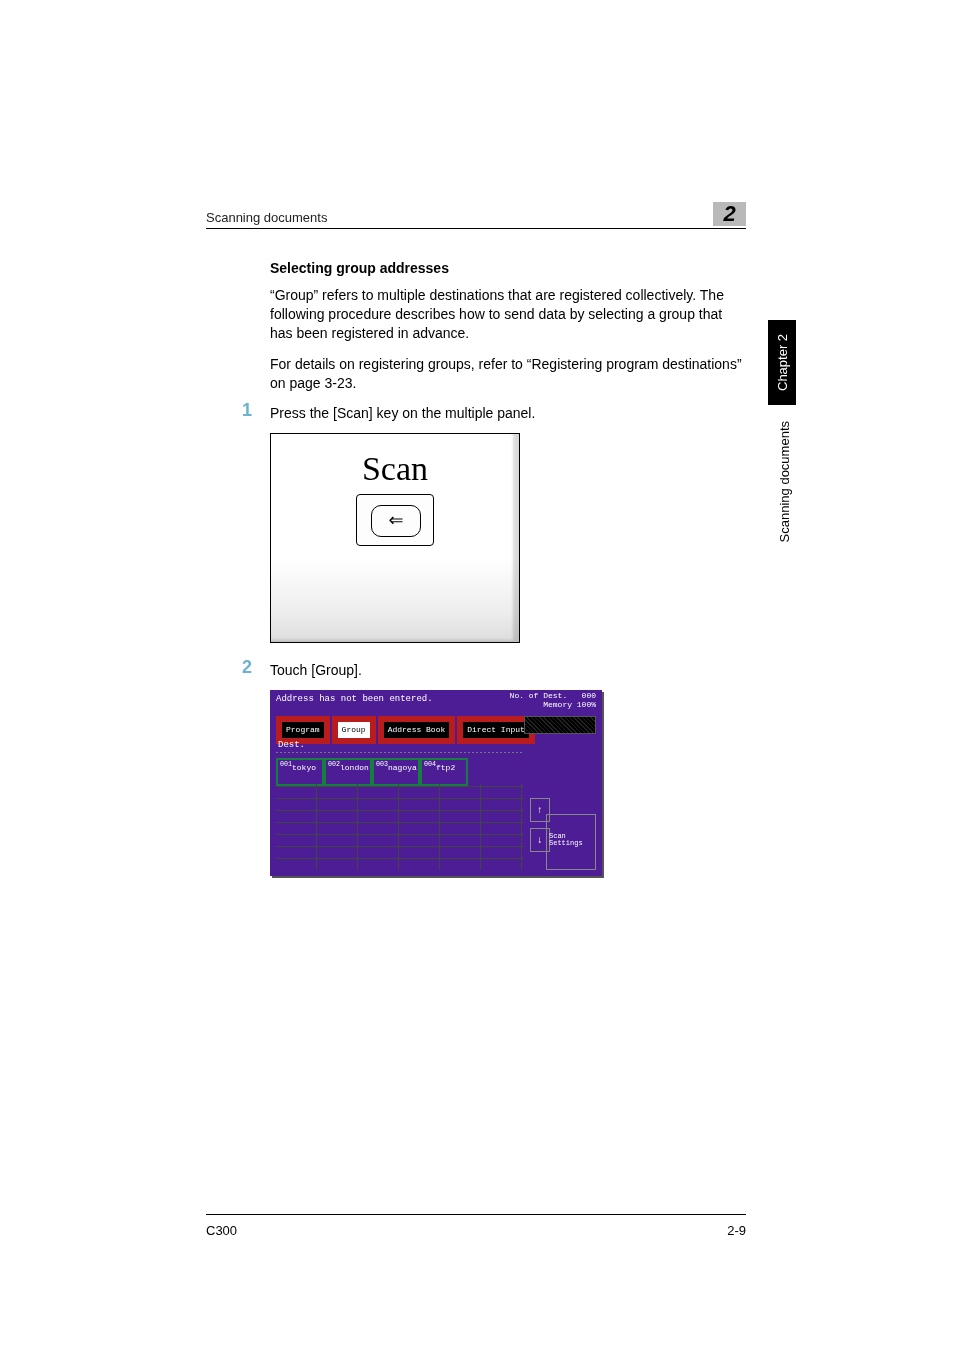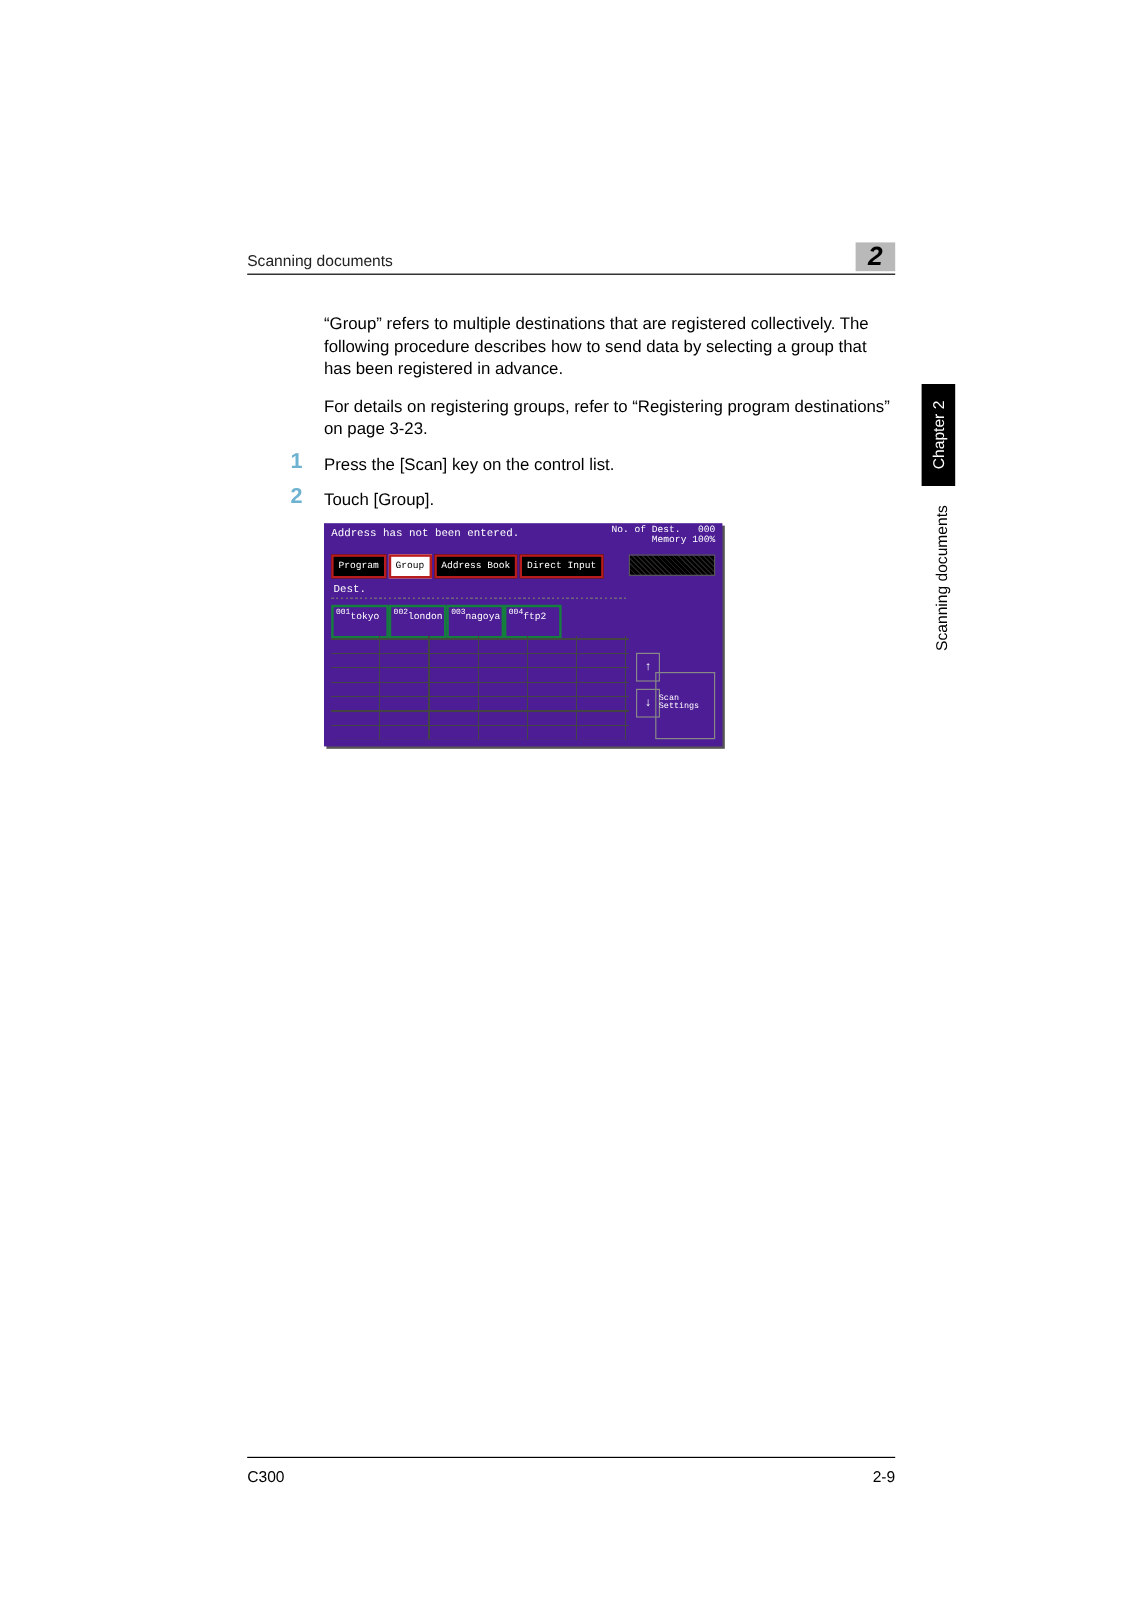--- a/index.html
+++ b/index.html
@@ -169,21 +169,21 @@
   }
   .ss-tabs {
     position: absolute;
     top: 26px; left: 6px;
     display: flex;
     gap: 2px;
   }
   .ss-tab {
     font-size: 8px;
     color: #fff;
-    border: 2px solid #b91c1c;
+    border: 6px solid #b91c1c;
     padding: 2px 4px;
     font-family: "Courier New", monospace;
     background: #000;
     line-height: 1;
     height: 12px;
     display:flex;align-items:center;
   }
   .ss-tab.sel {
     background: #fff;
     color: #000;
@@ -277,28 +277,37 @@
 <div class="page">
 
 <div class="running-head">Scanning documents</div>
 <div class="head-rule"></div>
 <div class="chapter-badge">2</div>
 
 <div class="side-tab">Chapter 2</div>
 <div class="side-text">Scanning documents</div>
 
 <div class="body">
+  <div class="heading">Selecting group addresses</div>
   <div class="para">“Group” refers to multiple destinations that are registered collectively. The following procedure describes how to send data by selecting a group that has been registered in advance.</div>
   <div class="para">For details on registering groups, refer to “Registering program destinations” on page 3-23.</div>
 
   <div class="step-row">
     <div class="step-num">1</div>
-    <div class="step-text">Press the [Scan] key on the control list.</div>
+    <div class="step-text">Press the [Scan] key on the multiple panel.</div>
   </div>
 
+  <div class="scan-panel">
+    <div class="scan-label">Scan</div>
+    <div class="scan-key">
+      <div class="scan-key-inner">
+        <span class="scan-arrow">⇐</span>
+      </div>
+    </div>
+  </div>
 
 
   <div class="step-row">
     <div class="step-num">2</div>
     <div class="step-text">Touch [Group].</div>
   </div>
 
   <div class="screenshot">
     <div class="ss-top">Address has not been entered.</div>
     <div class="ss-top-right">

